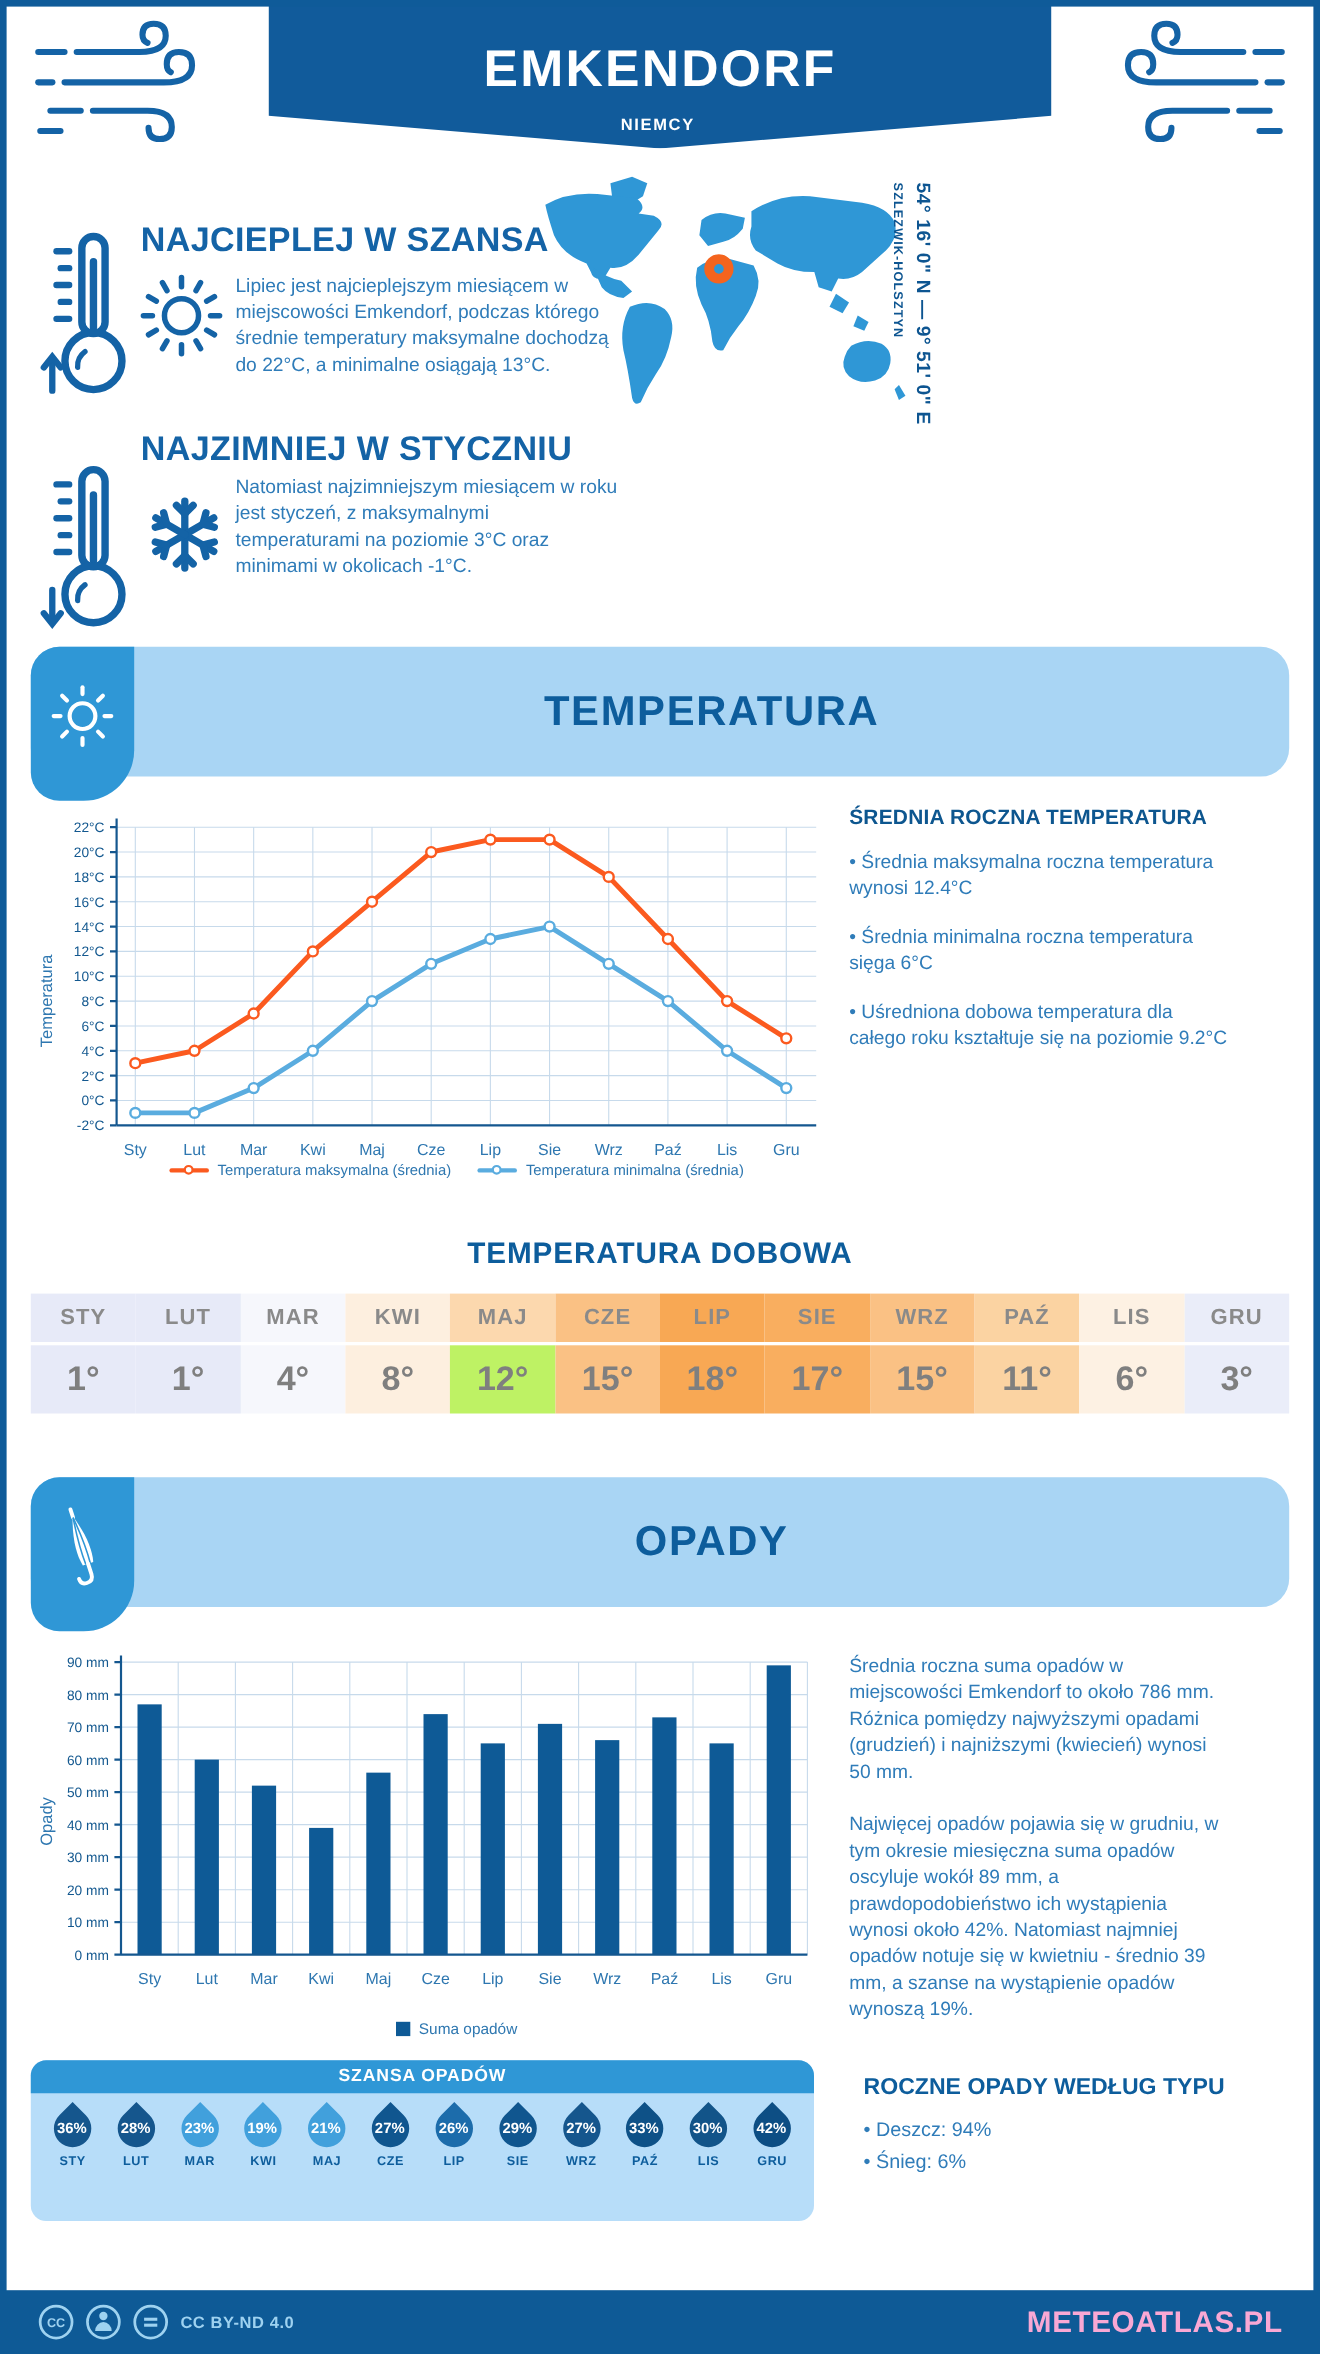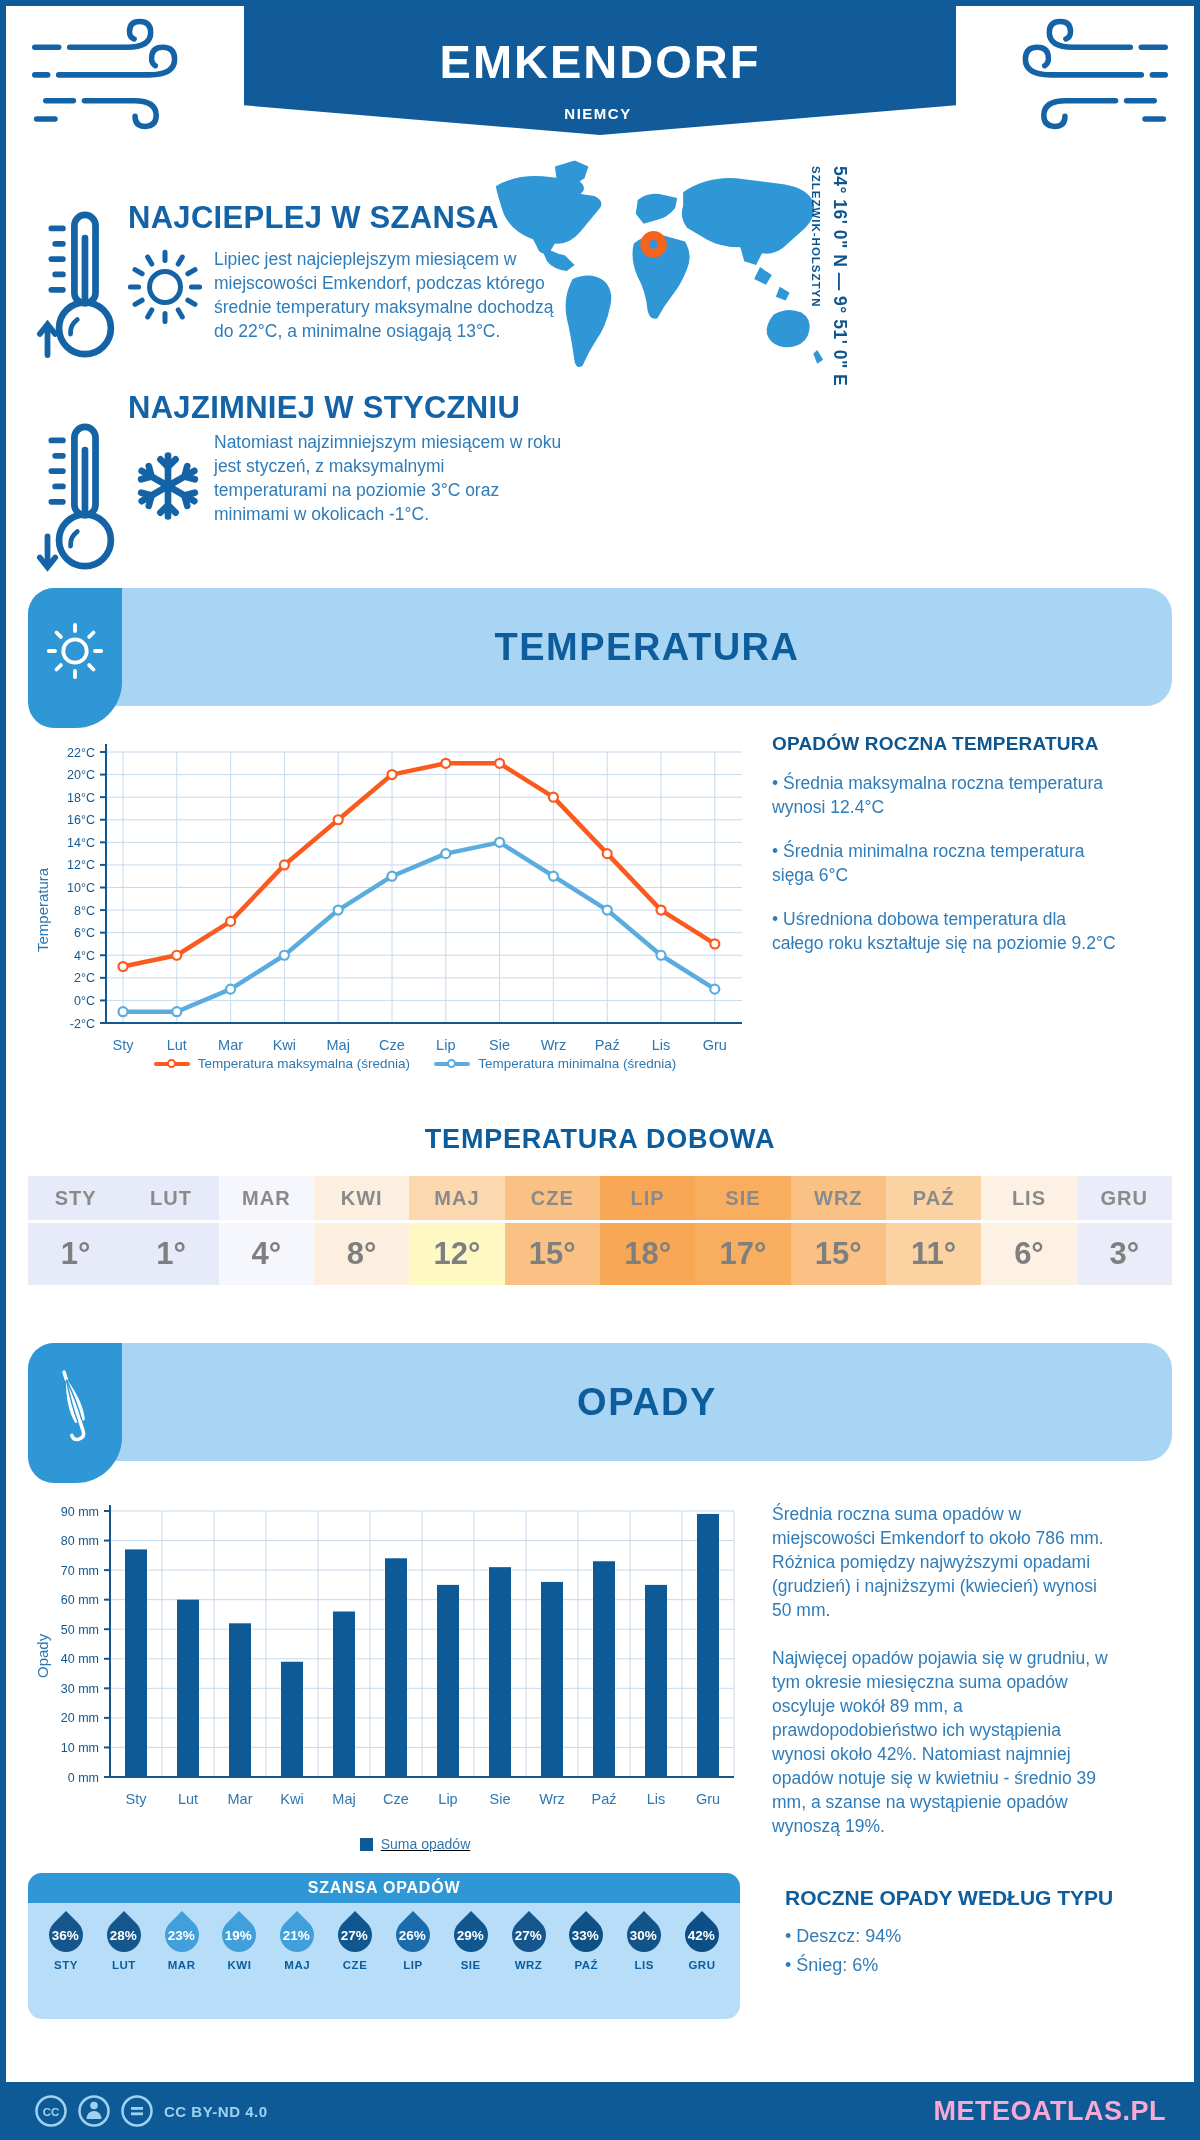--- a/index.html
+++ b/index.html
@@ -52,21 +52,21 @@
   .tt{left:28px;top:1176px;width:1144px;display:flex;}
   .tt-col{flex:1;display:flex;flex-direction:column;}
   .tt-head{height:44px;display:flex;align-items:center;justify-content:center;
            font-size:20px;font-weight:700;color:#8a8a8a;letter-spacing:1px;}
   .tt-val{height:62px;margin-top:3px;display:flex;align-items:center;justify-content:center;
           font-size:31px;font-weight:700;color:#7f7f7f;}
 
   .ptext{left:772px;top:1502px;width:345px;font-size:17.5px;line-height:24px;color:#2f7cb9;}
   .ptext p{margin:0 0 24px 0;}
 
-  .legend2{left:55px;top:1836px;width:720px;display:flex;justify-content:center;align-items:center;gap:8px;text-decoration:underline;}
+  .legend2{left:55px;top:1836px;width:720px;display:flex;justify-content:center;align-items:center;gap:8px;}
   .legend2 .sq{width:13px;height:13px;background:#0e5a96;}
   .legend2 span{font-size:14px;color:#2e77b0;}
 
   .chance{left:28px;top:1873px;width:712px;height:146px;background:#b7ddf9;border-radius:14px;}
   .chance-head{height:30px;background:#2f97d6;border-radius:14px 14px 0 0;display:flex;align-items:center;justify-content:center;
                color:#fff;font-size:16px;font-weight:800;letter-spacing:0.8px;}
   .drops{display:flex;justify-content:space-between;padding:4px 10px 0 10px;}
   .drop-item{width:56px;text-align:center;}
   .drop{width:34px;height:34px;margin:11px auto 7px auto;border-radius:0 50% 50% 50%;transform:rotate(45deg);
         display:flex;align-items:center;justify-content:center;}
@@ -329,21 +329,21 @@
   <div class="legend-item">
     <div class="lmark">
       <div class="bar" style="background:#5aacdf;"></div>
         <div class="dot" style="border-color:#5aacdf;"></div>
     </div>
     <span>Temperatura minimalna (średnia)</span>
   </div>
 </div>
 
 <div class="abs annual">
-  <h3>OPADÓW ROCZNA TEMPERATURA</h3>
+  <h3>ŚREDNIA ROCZNA TEMPERATURA</h3>
   <div class="blt">• Średnia maksymalna roczna temperatura wynosi 12.4°C</div>
   <div class="blt">• Średnia minimalna roczna temperatura sięga 6°C</div>
   <div class="blt">• Uśredniona dobowa temperatura dla całego roku kształtuje się na poziomie 9.2°C</div>
 </div>
 
 <div class="abs daily-title">TEMPERATURA DOBOWA</div>
 <div class="abs tt" id="daily-table">
     <div class="tt-col">
       <div class="tt-head" style="background: rgb(231, 234, 248);">STY</div>
       <div class="tt-val" style="background: rgb(231, 234, 248);">1°</div>
@@ -355,21 +355,21 @@
     <div class="tt-col">
       <div class="tt-head" style="background: rgb(246, 247, 252);">MAR</div>
       <div class="tt-val" style="background: rgb(246, 247, 252);">4°</div>
     </div>
     <div class="tt-col">
       <div class="tt-head" style="background: rgb(253, 239, 223);">KWI</div>
       <div class="tt-val" style="background: rgb(253, 239, 223);">8°</div>
     </div>
     <div class="tt-col">
       <div class="tt-head" style="background: rgb(252, 216, 174);">MAJ</div>
-      <div class="tt-val" style="background: #fef9c3;">12°</div>
+      <div class="tt-val" style="background: #bef264;">12°</div>
     </div>
     <div class="tt-col">
       <div class="tt-head" style="background: rgb(250, 193, 132);">CZE</div>
       <div class="tt-val" style="background: rgb(250, 193, 132);">15°</div>
     </div>
     <div class="tt-col">
       <div class="tt-head" style="background: rgb(248, 168, 84);">LIP</div>
       <div class="tt-val" style="background: rgb(248, 168, 84);">18°</div>
     </div>
     <div class="tt-col">

